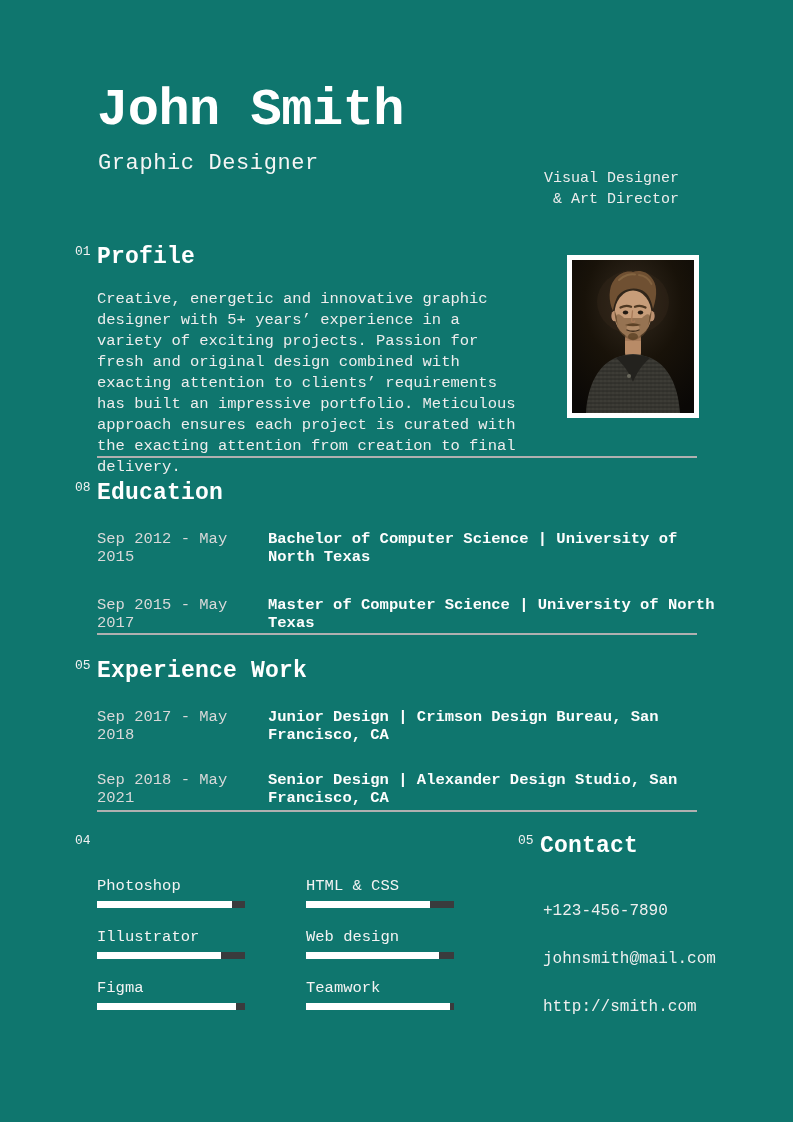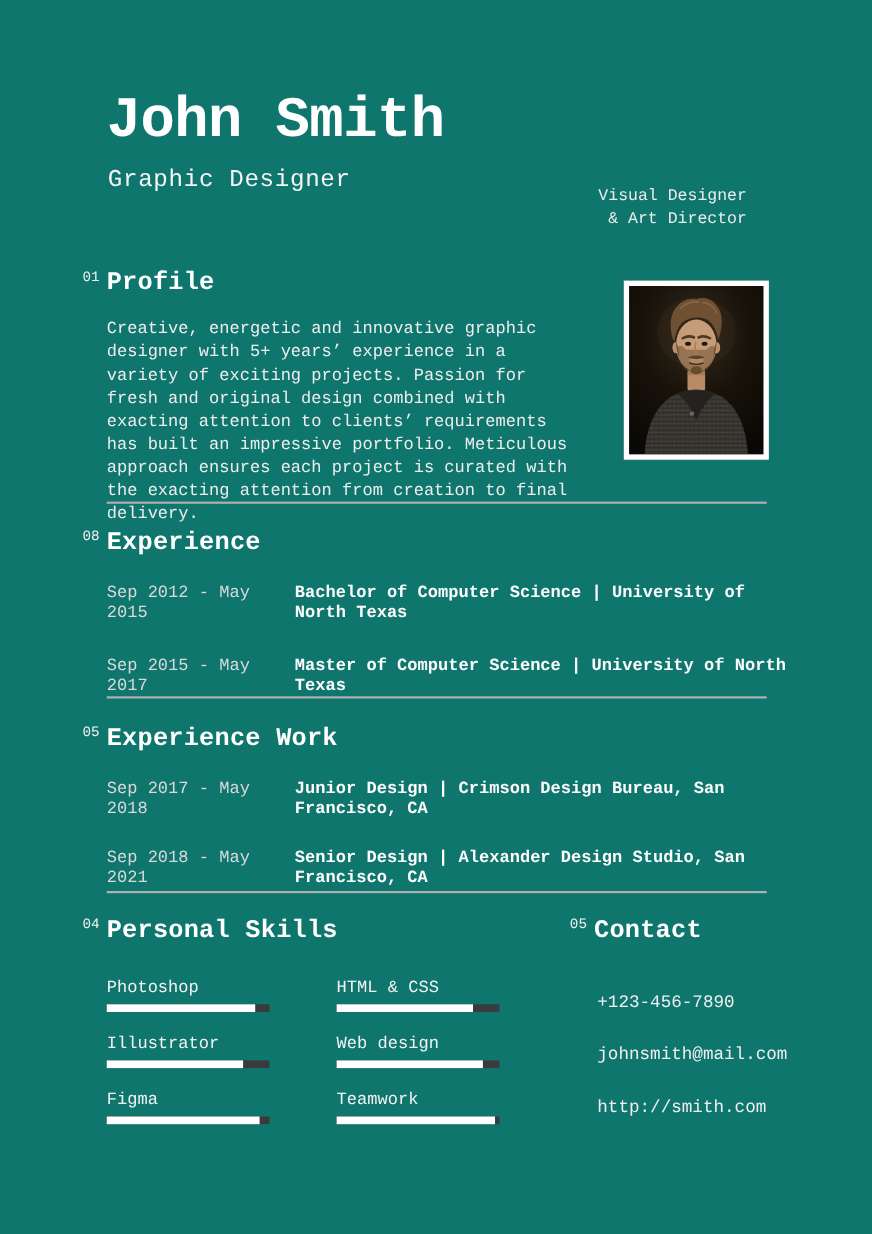--- a/index.html
+++ b/index.html
@@ -140,21 +140,21 @@
       <span class="sec-title">Profile</span>
     </div>
     <div class="profile-body">Creative, energetic and innovative graphic designer with 5+ years’ experience in a variety of exciting projects. Passion for fresh and original design combined with exacting attention to clients’ requirements has built an impressive portfolio. Meticulous approach ensures each project is curated with the exacting attention from creation to final delivery.</div>
   </div>
 
   <div class="divider" style="top:456px"></div>
 
   <div class="section sec-education">
     <div class="sec-head">
       <span class="sec-num">08</span>
-      <span class="sec-title">Experience</span>
+      <span class="sec-title">Education</span>
     </div>
     <div class="rows">
       <div class="row">
         <span class="period">Sep 2012 - May 2015</span>
         <span class="detail">Bachelor of Computer Science | University of North Texas</span>
       </div>
       <div class="row">
         <span class="period">Sep 2015 - May 2017</span>
         <span class="detail">Master of Computer Science | University of North Texas</span>
       </div>
@@ -178,21 +178,20 @@
         <span class="detail">Senior Design | Alexander Design Studio, San Francisco, CA</span>
       </div>
     </div>
   </div>
 
   <div class="divider" style="top:810px"></div>
 
   <div class="section sec-skills">
     <div class="sec-head">
       <span class="sec-num">04</span>
-      <span class="sec-title">Personal Skills</span>
     </div>
     <div class="skill-grid">
       <div>
         <div class="skill-label">Photoshop</div>
         <div class="bar-track">
             <div class="bar-fill" style="width: 91%;"></div>
           </div>
       </div>
       <div>
         <div class="skill-label">HTML &amp; CSS</div>

